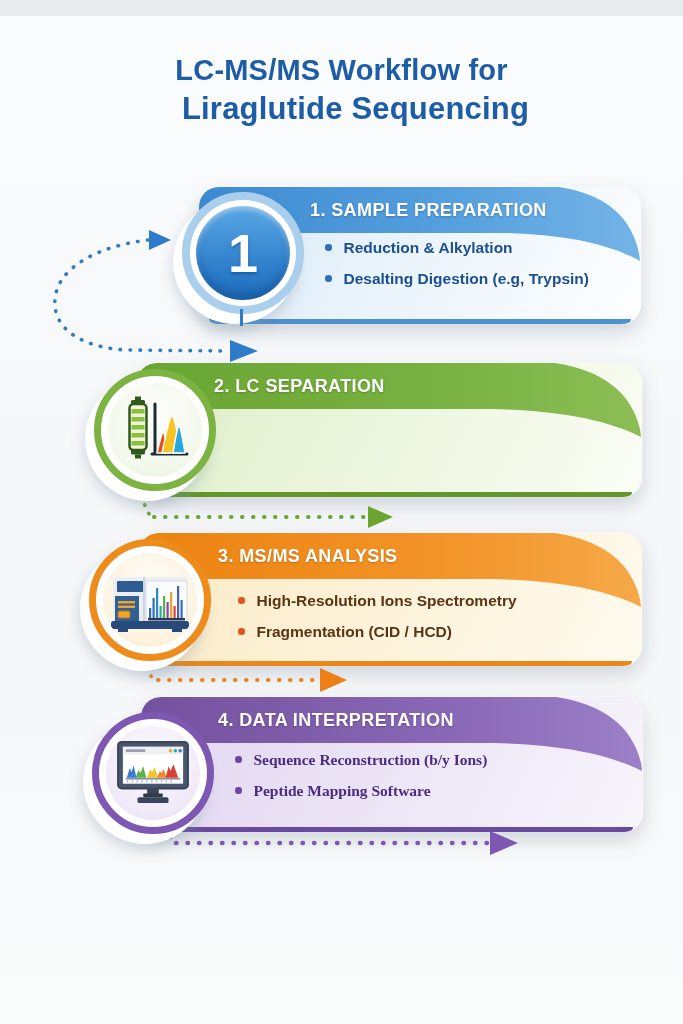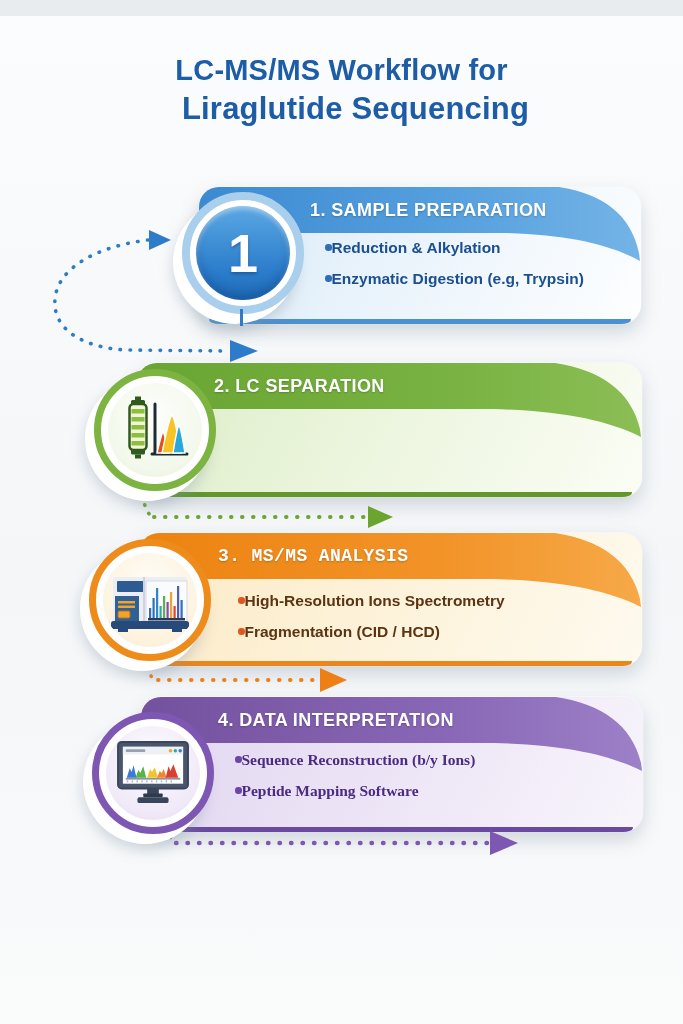--- a/index.html
+++ b/index.html
@@ -14,21 +14,21 @@
   .title .l1 b{font-weight:800;}
   .title .l2{font-size:31px;font-weight:800;display:block;letter-spacing:.2px;padding-left:28px;}
   
   .card{position:absolute;border-radius:20px;overflow:hidden;z-index:1;
         box-shadow:0 8px 18px rgba(95,115,135,.26),0 0 0 1px rgba(255,255,255,.65);}
   .swoosh{position:absolute;top:0;left:0;width:100%;height:78px;display:block;pointer-events:none;}
   .hdr{position:absolute;top:0;left:0;right:0;height:46px;display:flex;align-items:center;
        color:#fff;font-size:18px;font-weight:700;letter-spacing:.4px;
        text-shadow:0 1px 2px rgba(0,0,0,.22);z-index:2;}
   .card ul{position:absolute;margin:0;padding:0;list-style:none;z-index:2;}
-  .card li{display:flex;align-items:center;gap:0;font-size:15.5px;font-weight:700;line-height:31px;}
+  .card li{display:flex;align-items:center;gap:12px;font-size:15.5px;font-weight:700;line-height:31px;}
   .dot{width:6.5px;height:6.5px;border-radius:50%;flex:none;}
   .strip{position:absolute;left:10px;right:10px;bottom:0;height:5px;border-radius:0 0 14px 14px;z-index:2;}
   
   .card1{left:199px;top:171px;width:442px;height:137px;
          background:linear-gradient(118deg,#d7e9f7 0%,#e9f3fb 42%,#fdfeff 100%);}
   .card1 .hdr{padding-left:111px;}
   .card1 ul{left:126px;top:45px;}
   .card1 li{color:#1c4f90;}
   .card1 .dot{background:#2d6fb8;}
   .card1 .strip{background:#4b90cf;}
@@ -36,21 +36,21 @@
   .card2{left:137px;top:347px;width:505px;height:134px;
          background:linear-gradient(118deg,#dcedc6 0%,#ebf5dd 45%,#fbfdf5 100%);}
   .card2 .hdr{padding-left:77px;}
   .card2 ul{left:92px;top:50px;}
   .card2 li{color:#2c5a30;}
   .card2 .dot{background:#3f7a36;}
   .card2 .strip{background:#61972d;}
   
   .card3{left:139px;top:517px;width:503px;height:133px;
          background:linear-gradient(118deg,#fbe9c4 0%,#fdf2d8 45%,#fefaef 100%);}
-  .card3 .hdr{padding-left:79px;font-family:Liberation Mono, monospace;}
+  .card3 .hdr{padding-left:79px;}
   .card3 ul{left:99px;top:52px;}
   .card3 li{color:#5c3413;}
   .card3 .dot{background:#e2551f;}
   .card3 .strip{background:#e9861c;}
   
   .card4{left:141px;top:681px;width:502px;height:135px;
          background:linear-gradient(118deg,#e2d6f1 0%,#ebe3f5 45%,#f8f5fc 100%);}
   .card4 .hdr{padding-left:77px;}
   .card4 ul{left:94px;top:47px;}
   .card4 li{color:#4b2b82;font-family:Liberation Serif, serif;}
@@ -125,21 +125,21 @@
       <path d="M0,0 H360 C405,7 432,28 440,66 L441,74 C410,57 368,48 306,46 L0,46 Z" fill="url(#g1)"></path>
     </svg>
     <div class="hdr">1. SAMPLE PREPARATION</div>
     <ul>
       <li>
           <span class="dot"></span>
           <span>Reduction &amp; Alkylation</span>
         </li>
       <li>
           <span class="dot"></span>
-          <span>Enzymatic Digestion (e.g, Trypsin)</span>
+          <span>Desalting Digestion (e.g, Trypsin)</span>
         </li>
     </ul>
     <div class="strip"></div>
   </section>
 
   <section class="card card2">
     <svg class="swoosh" viewBox="0 0 505 78" preserveAspectRatio="none">
       <defs>
           <linearGradient id="g2" x1="0" y1="0" x2="1" y2="0">
         <stop offset="0" stop-color="#69a532"></stop>

